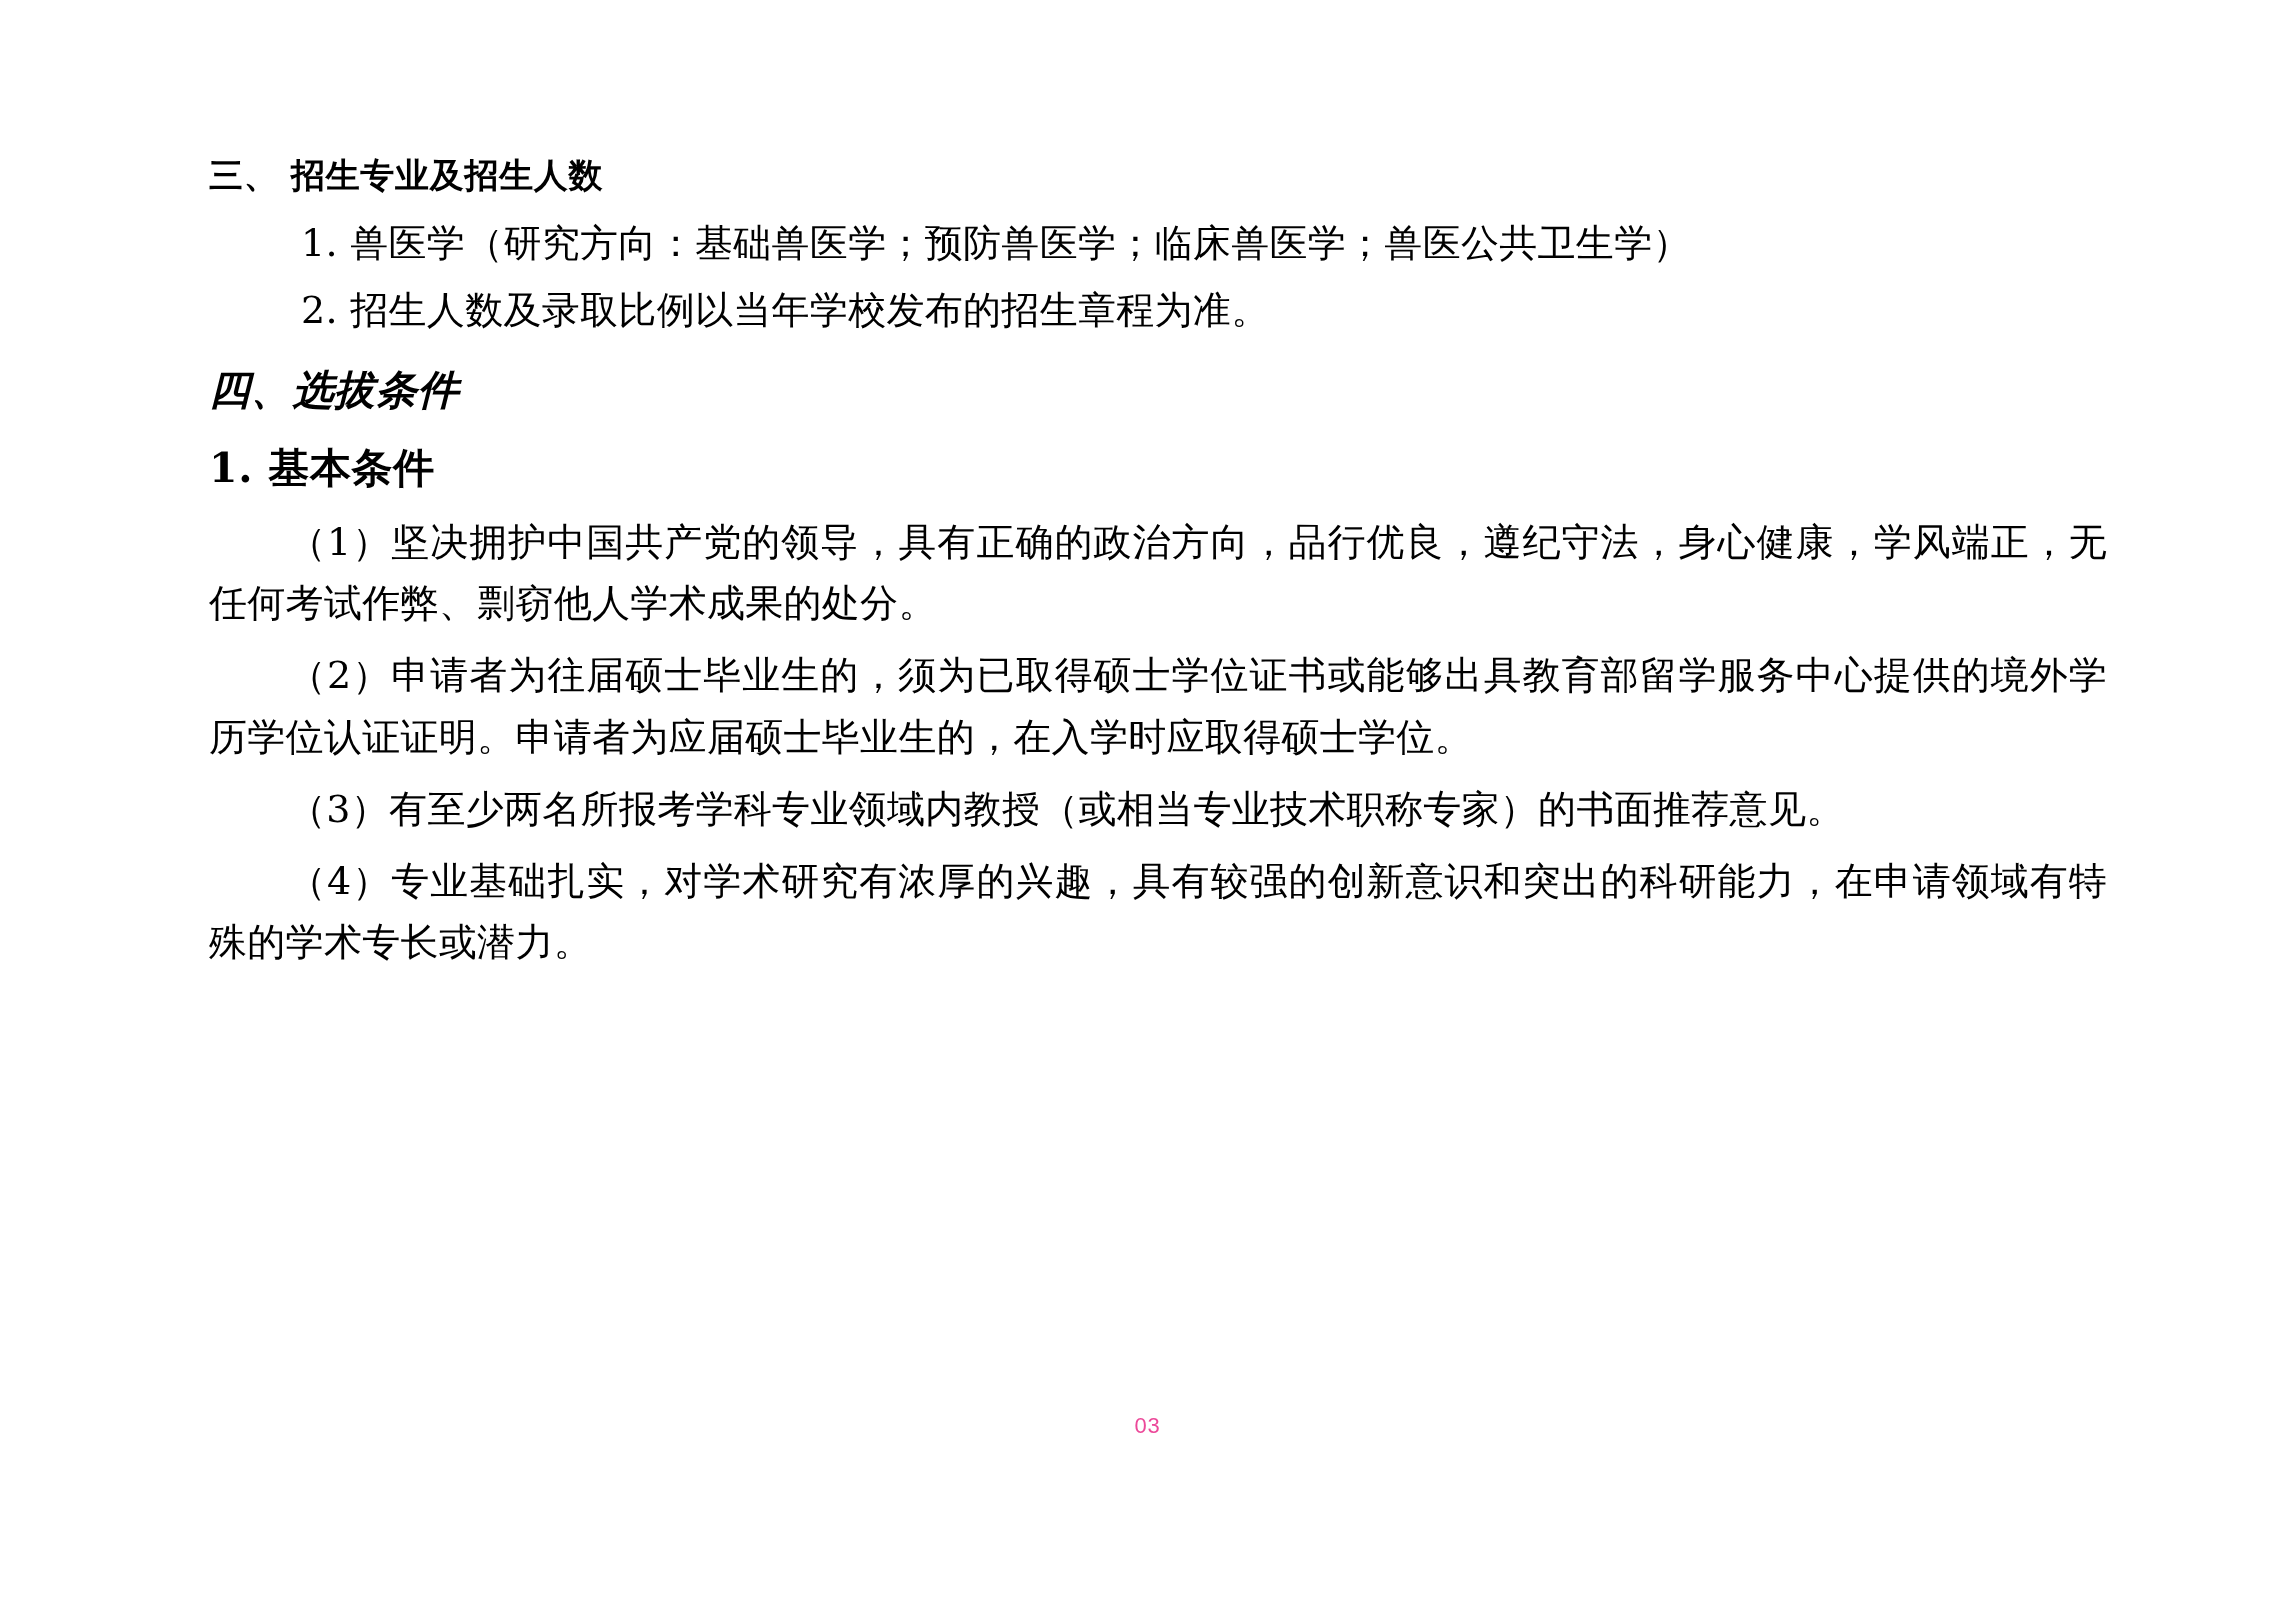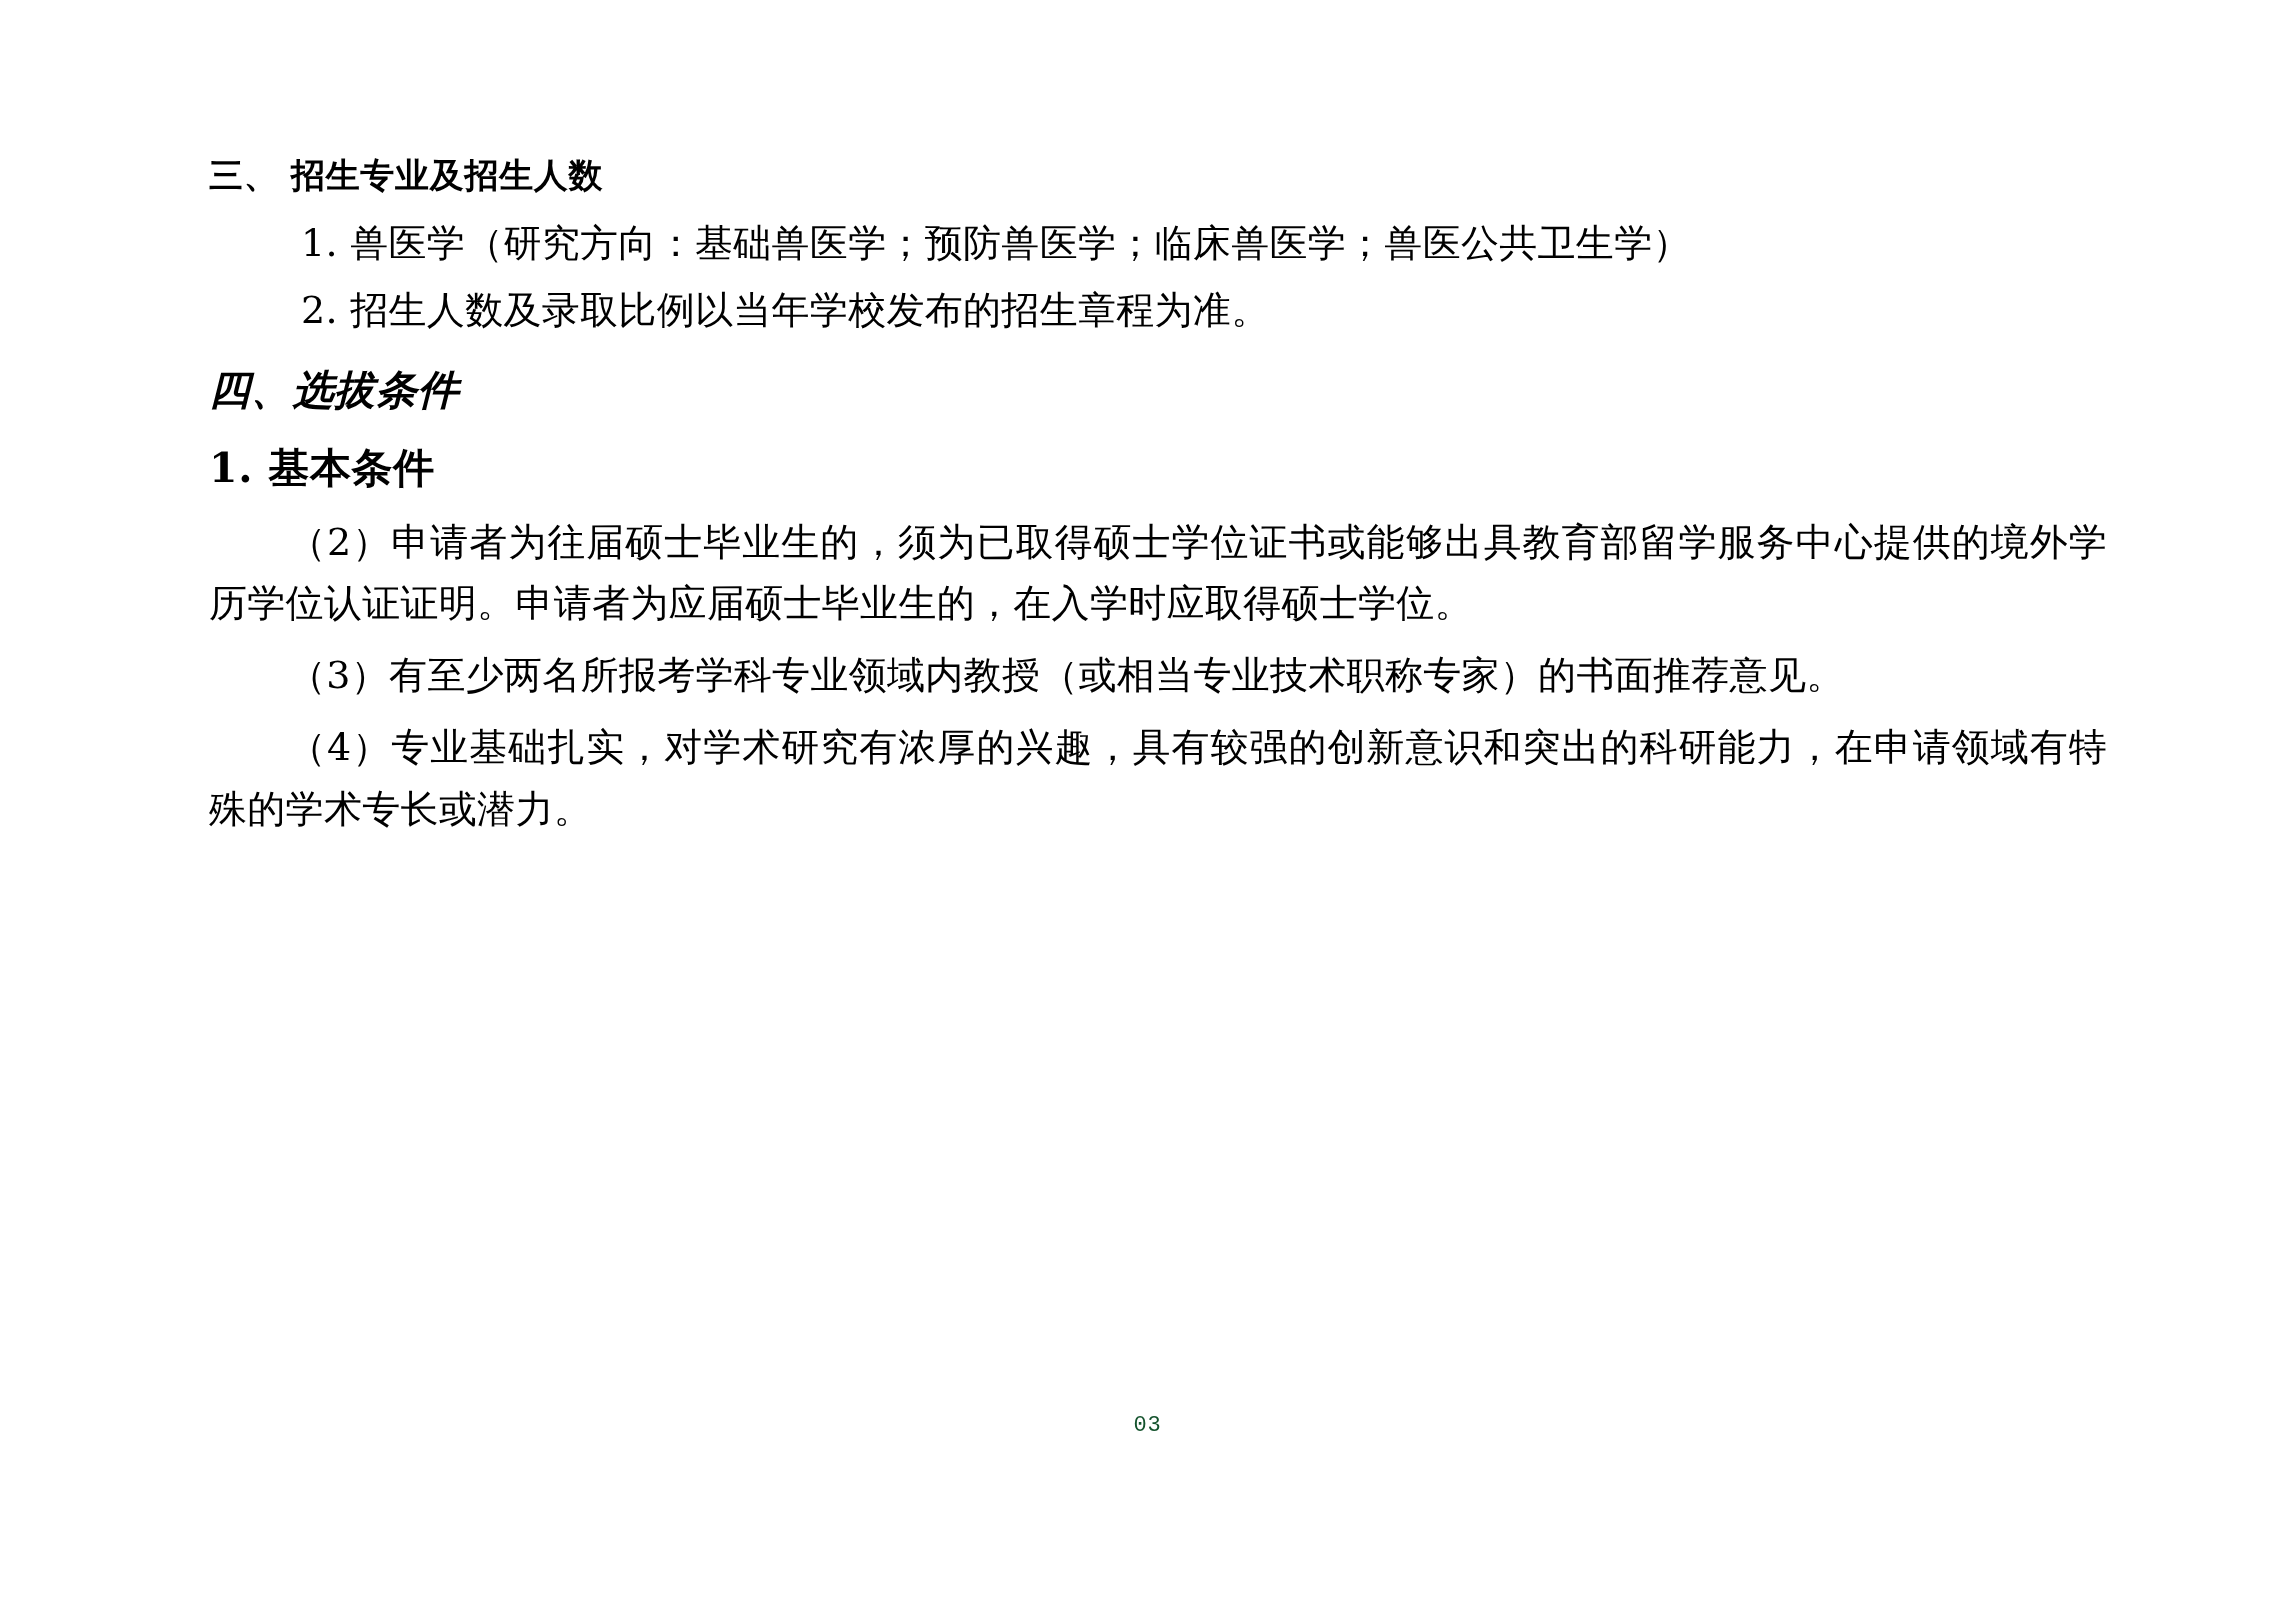--- a/index.html
+++ b/index.html
@@ -70,42 +70,43 @@
     text-align: justify;
     text-justify: inter-ideograph;
     letter-spacing: 0.3px;
   }
   .footer {
     position: absolute;
     left: 0;
     right: 0;
     top: 1413px;
     text-align: center;
-    font-family: Liberation Mono, monospace;
+    font-family: Liberation Sans, sans-serif;
     font-size: 22px;
-    color: #14532d;
+    color: #ec4899;
     letter-spacing: 0.7px;
   }
 </style>
 </head>
 <body>
 
 <div class="page">
   <div class="doc-body">
 
     <h2 class="h-section">三、 招生专业及招生人数</h2>
 
     <p class="num-item">1. 兽医学（研究方向：基础兽医学；预防兽医学；临床兽医学；兽医公共卫生学）</p>
 
     <p class="num-item">2. 招生人数及录取比例以当年学校发布的招生章程为准。</p>
 
     <h2 class="h-section-2">四、选拔条件</h2>
 
     <h3 class="h-sub">1. 基本条件</h3>
 
+    <p class="para">（1）坚决拥护中国共产党的领导，具有正确的政治方向，品行优良，遵纪守法，身心健康，学风端正，无任何考试作弊、剽窃他人学术成果的处分。</p>
 
     <p class="para">（2）申请者为往届硕士毕业生的，须为已取得硕士学位证书或能够出具教育部留学服务中心提供的境外学历学位认证证明。申请者为应届硕士毕业生的，在入学时应取得硕士学位。</p>
 
     <p class="para">（3）有至少两名所报考学科专业领域内教授（或相当专业技术职称专家）的书面推荐意见。</p>
 
     <p class="para">（4）专业基础扎实，对学术研究有浓厚的兴趣，具有较强的创新意识和突出的科研能力，在申请领域有特殊的学术专长或潜力。</p>
 
   </div>
 
   <div class="footer">03</div>

